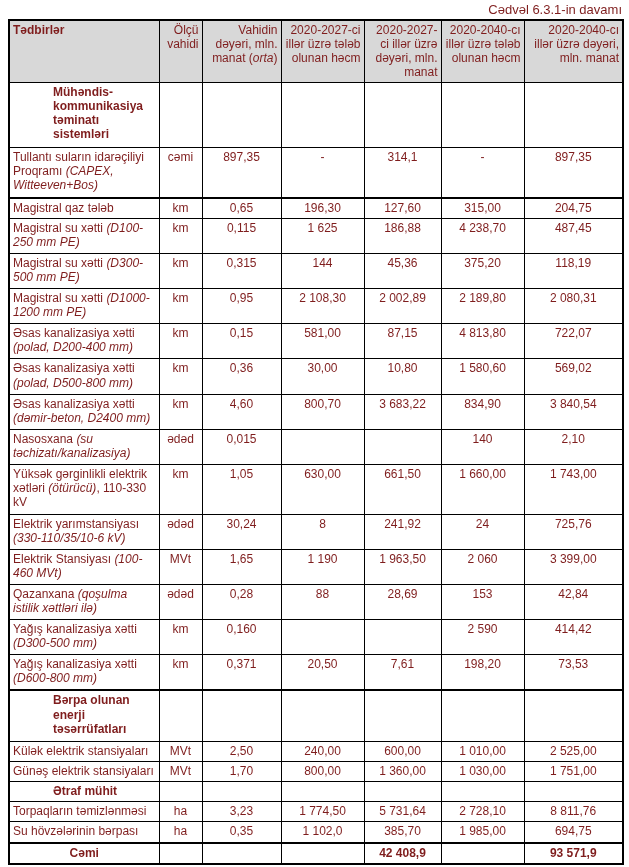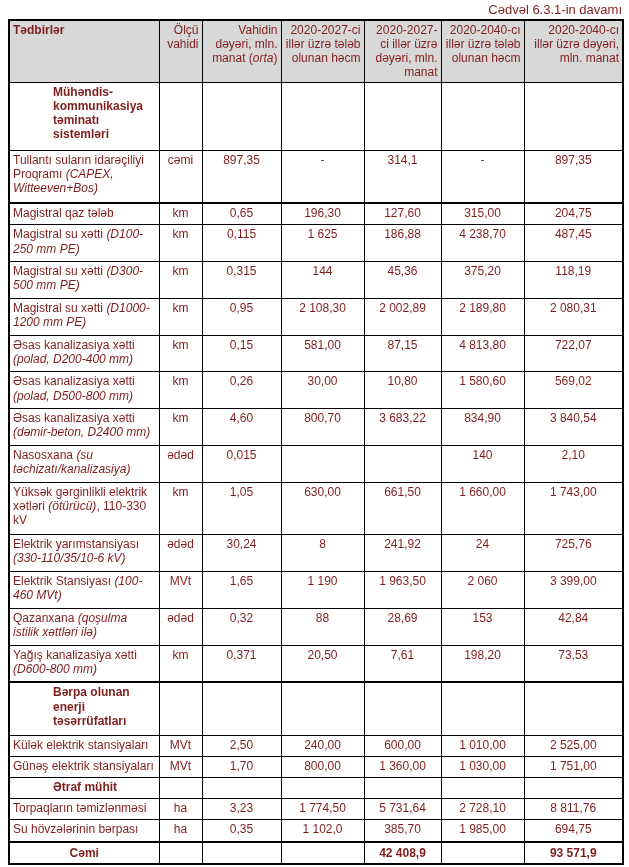--- a/index.html
+++ b/index.html
@@ -149,21 +149,21 @@
           <td class="unit">km</td>
           <td class="val">0,15</td>
           <td class="val">581,00</td>
           <td class="val">87,15</td>
           <td class="val">4 813,80</td>
           <td class="val">722,07</td>
         </tr>
         <tr class="data">
           <td class="label"><span>Əsas kanalizasiya xətti </span><span class="it">(polad, D500-800 mm)</span></td>
           <td class="unit">km</td>
-          <td class="val">0,26</td>
+          <td class="val">0,36</td>
           <td class="val">30,00</td>
           <td class="val">10,80</td>
           <td class="val">1 580,60</td>
           <td class="val">569,02</td>
         </tr>
         <tr class="data">
           <td class="label"><span>Əsas kanalizasiya xətti </span><span class="it">(dəmir-beton, D2400 mm)</span></td>
           <td class="unit">km</td>
           <td class="val">4,60</td>
           <td class="val">800,70</td>
@@ -203,25 +203,34 @@
           <td class="unit">MVt</td>
           <td class="val">1,65</td>
           <td class="val">1 190</td>
           <td class="val">1 963,50</td>
           <td class="val">2 060</td>
           <td class="val">3 399,00</td>
         </tr>
         <tr class="data">
           <td class="label"><span>Qazanxana </span><span class="it">(qoşulma istilik xəttləri ilə)</span></td>
           <td class="unit">ədəd</td>
-          <td class="val">0,32</td>
+          <td class="val">0,28</td>
           <td class="val">88</td>
           <td class="val">28,69</td>
           <td class="val">153</td>
           <td class="val">42,84</td>
+        </tr>
+        <tr class="data">
+          <td class="label"><span>Yağış kanalizasiya xətti </span><span class="it">(D300-500 mm)</span></td>
+          <td class="unit">km</td>
+          <td class="val">0,160</td>
+          <td class="val"></td>
+          <td class="val"></td>
+          <td class="val">2 590</td>
+          <td class="val">414,42</td>
         </tr>
         <tr class="data">
           <td class="label"><span>Yağış kanalizasiya xətti </span><span class="it">(D600-800 mm)</span></td>
           <td class="unit">km</td>
           <td class="val">0,371</td>
           <td class="val">20,50</td>
           <td class="val">7,61</td>
           <td class="val">198,20</td>
           <td class="val">73,53</td>
         </tr>

